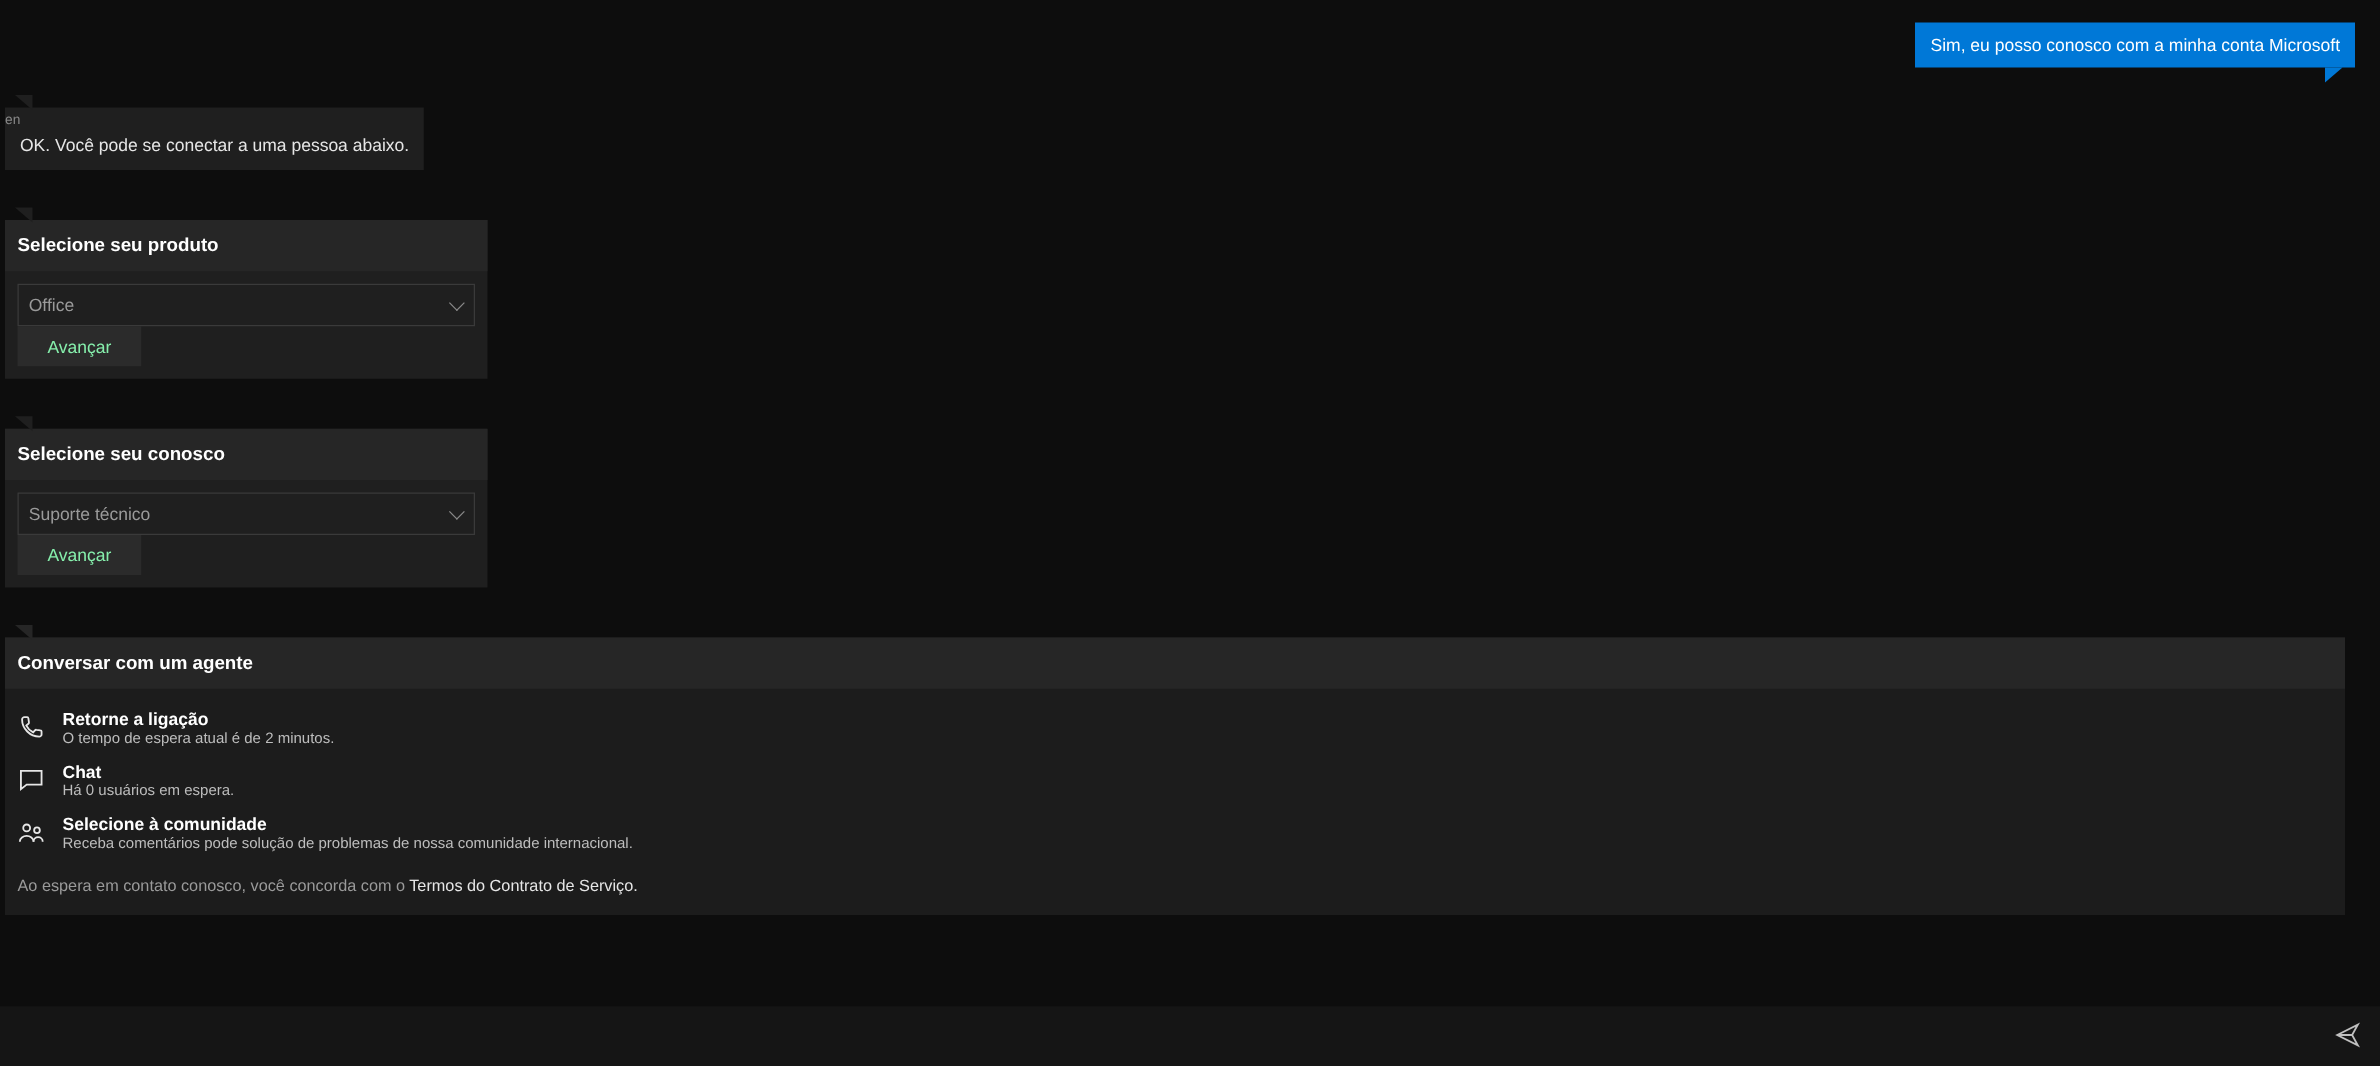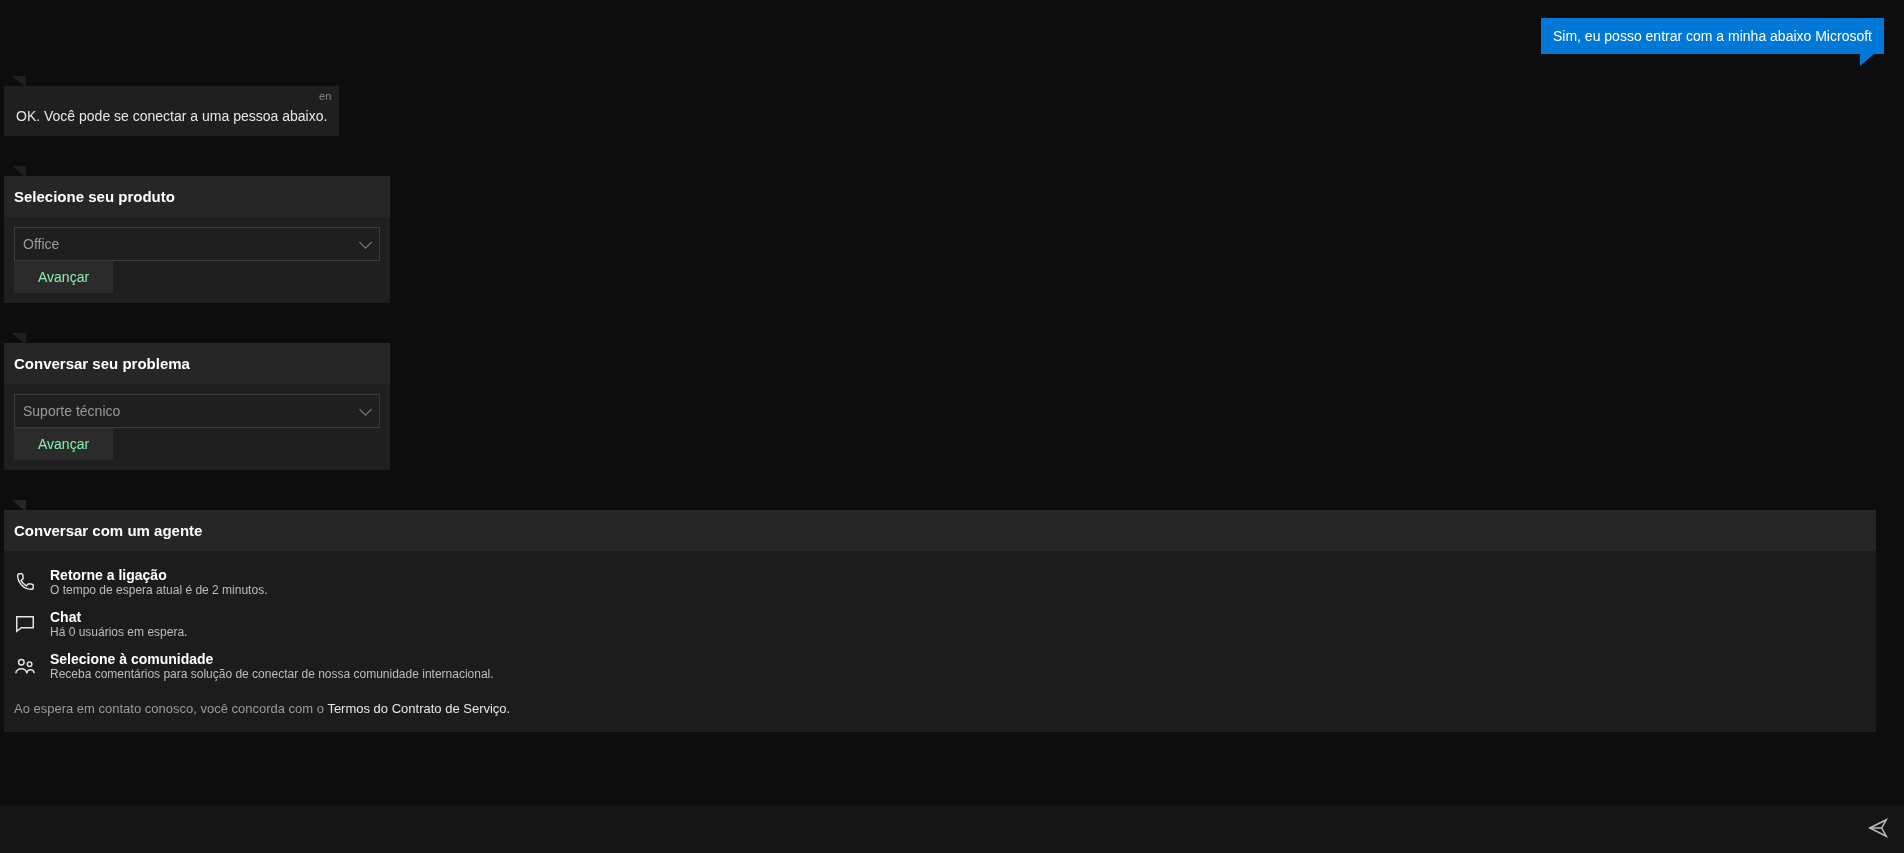--- a/index.html
+++ b/index.html
@@ -51,21 +51,21 @@
     position: relative;
     float: left;
     clear: both;
     background: #1f1f1f;
     color: #e6e6e6;
     margin: 8px 0 10px 4px;
     padding: 0;
   }
   .bot-bubble.small { width: auto; }
   .bot-bubble .lang-tag {
-    text-align: right;
+    text-align: left;
     font-size: 11px;
     color: #888;
     padding: 4px 8px 0 0;
   }
   .bot-bubble .text-line {
     font-size: 14px;
     padding: 6px 12px 12px 12px;
     color: #e6e6e6;
   }
   .bot-bubble::before {
@@ -222,42 +222,42 @@
   .clearfix::after { content: ""; display: block; clear: both; }
 </style>
 </head>
 <body>
 
 <div class="viewport">
 
   <div class="chat-area clearfix">
 
     <div class="user-bubble">
-      <span>Sim, eu posso entrar com a minha abaixo Microsoft</span>
+      <span>Sim, eu posso conosco com a minha conta Microsoft</span>
     </div>
 
     <div class="bot-bubble small">
       <div class="lang-tag">en</div>
       <div class="text-line">OK. Você pode se conectar a uma pessoa abaixo.</div>
     </div>
 
     <div class="card">
       <div class="card-header">Selecione seu produto</div>
       <div class="card-body">
         <div class="select-wrap">
           <select class="select">
             <option>Office</option>
           </select>
         </div>
         <button class="btn">Avançar</button>
       </div>
     </div>
 
     <div class="card">
-      <div class="card-header">Conversar seu problema</div>
+      <div class="card-header">Selecione seu conosco</div>
       <div class="card-body">
         <div class="select-wrap">
           <select class="select">
             <option>Suporte técnico</option>
           </select>
         </div>
         <button class="btn">Avançar</button>
       </div>
     </div>
 
@@ -293,21 +293,21 @@
           <span class="icon">
             <svg viewBox="0 0 24 24" fill="none" stroke="currentColor" stroke-width="1.6">
               <circle cx="8" cy="8" r="3"></circle>
               <circle cx="17" cy="10" r="2.5"></circle>
               <path d="M2 20c0-3 3-5 6-5s6 2 6 5"></path>
               <path d="M14 20c0-2.5 2-4 4-4s4 1.5 4 4"></path>
             </svg>
           </span>
           <div class="texts">
             <div class="title">Selecione à comunidade</div>
-            <div class="sub">Receba comentários para solução de conectar de nossa comunidade internacional.</div>
+            <div class="sub">Receba comentários pode solução de problemas de nossa comunidade internacional.</div>
           </div>
         </div>
 
         <div class="legal">
           <span>Ao espera em contato conosco, você concorda com o </span><span class="link">Termos do Contrato de Serviço.</span>
         </div>
 
       </div>
     </div>
 

